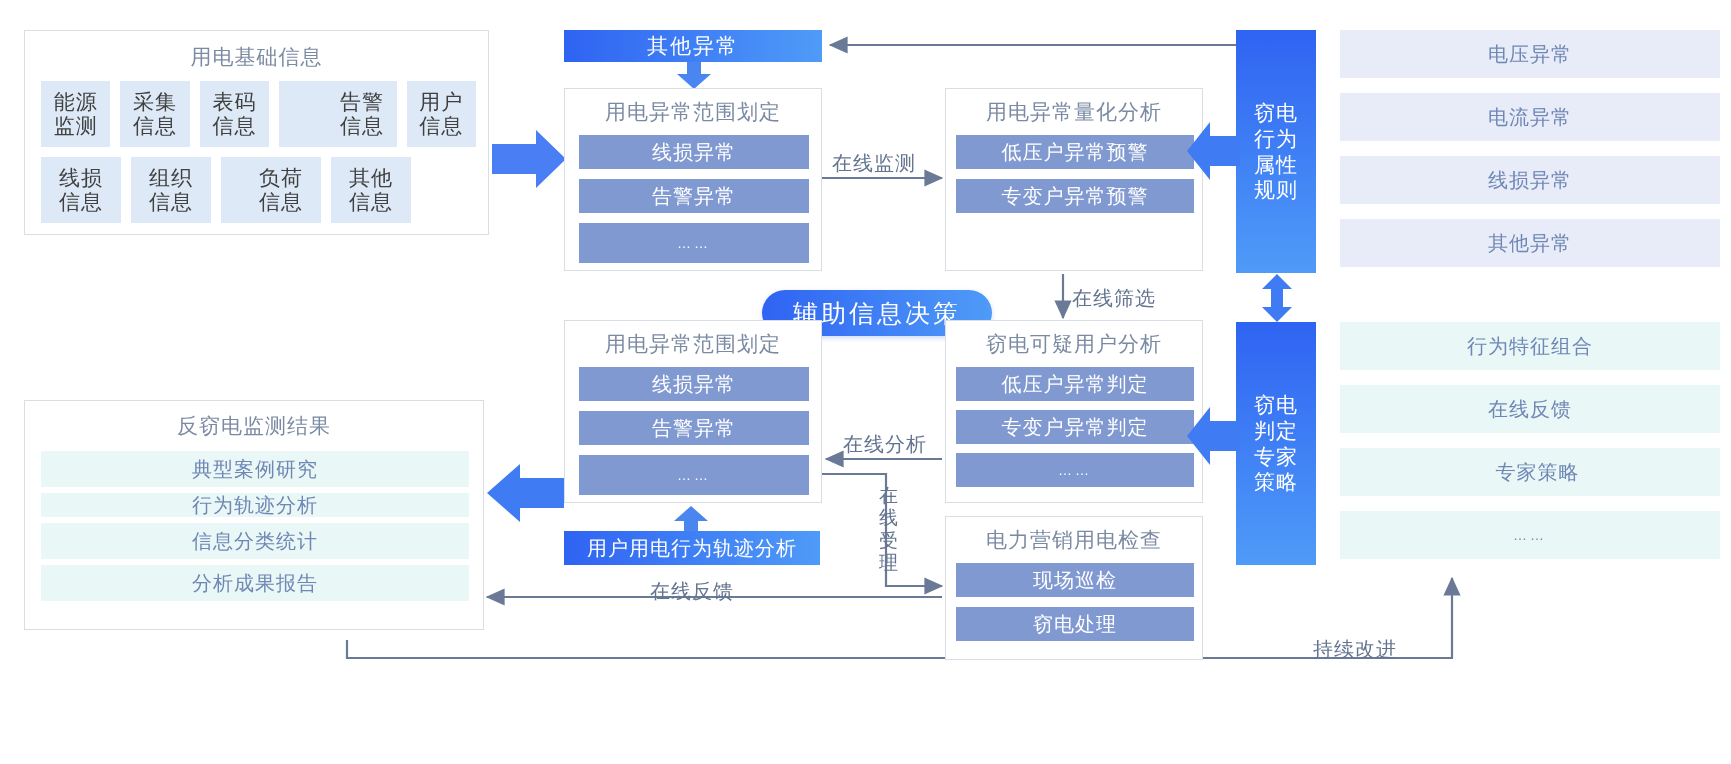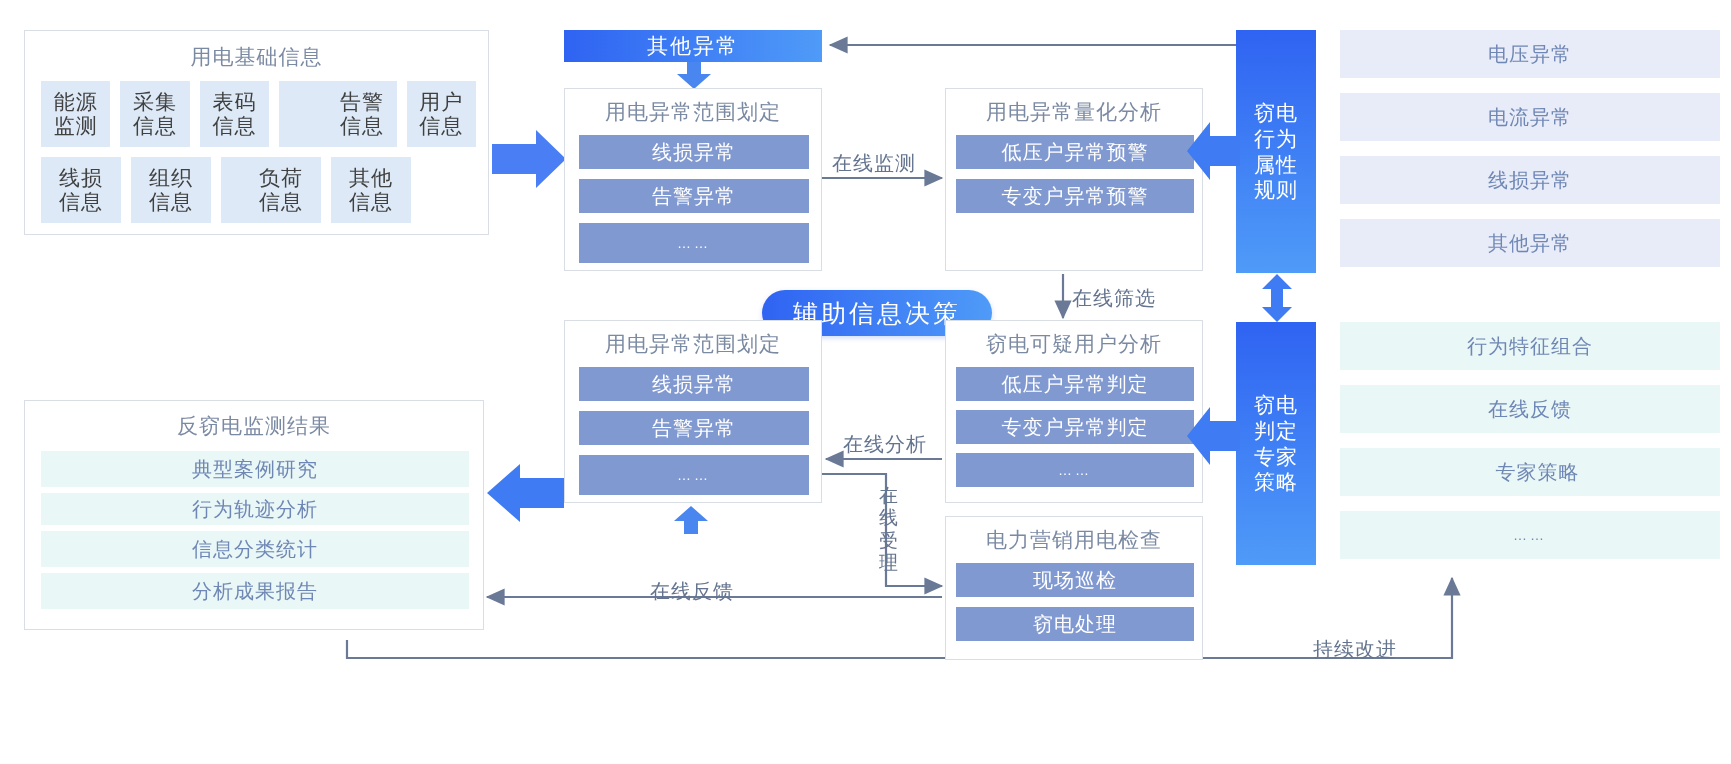--- a/index.html
+++ b/index.html
@@ -250,21 +250,21 @@
       </div>
     </div>
   </div>
 
   <div class="abs panel" style="left:24px;top:400px;width:460px;height:230px;">
     <div class="panel-title" style="margin-top:12px;">反窃电监测结果</div>
     <div class="abs" style="left:16px;top:50px;width:428px;">
       <div class="row-mint" style="height:36px;margin-bottom:6px;">
         <span>典型案例研究</span>
       </div>
-      <div class="row-mint" style="height:32px;margin-bottom:6px;">
+      <div class="row-mint" style="height:24px;margin-bottom:6px;">
         <span>行为轨迹分析</span>
       </div>
       <div class="row-mint" style="height:36px;margin-bottom:6px;">
         <span>信息分类统计</span>
       </div>
       <div class="row-mint" style="height:36px;">
         <span>分析成果报告</span>
       </div>
     </div>
   </div>
@@ -274,20 +274,23 @@
       <path d="M78,16 L34,16 L34,2 L1,31 L34,60 L34,46 L78,46 z" fill="#3f7bf3"></path>
     </svg>
   </div>
 
   <div class="abs" style="left:673px;top:505px;width:36px;height:30px;">
     <svg width="36" height="30">
       <path d="M18,1 L35,16 L25,16 L25,29 L11,29 L11,16 L1,16 z" fill="#4a86f0"></path>
     </svg>
   </div>
 
+  <div class="abs grad-bar" style="left:564px;top:531px;width:256px;height:34px;font-size:20px;letter-spacing:1px;">
+    <span>用户用电行为轨迹分析</span>
+  </div>
 
   <div class="abs lbl" style="left:650px;top:578px;">在线反馈</div>
 
   <div class="abs lbl" style="left:1313px;top:636px;">持续改进</div>
 
   <div class="abs grad-vert" style="left:1236px;top:30px;width:80px;height:243px;">
     <div>
       <div>窃电</div>
       <div>行为</div>
       <div>属性</div>

